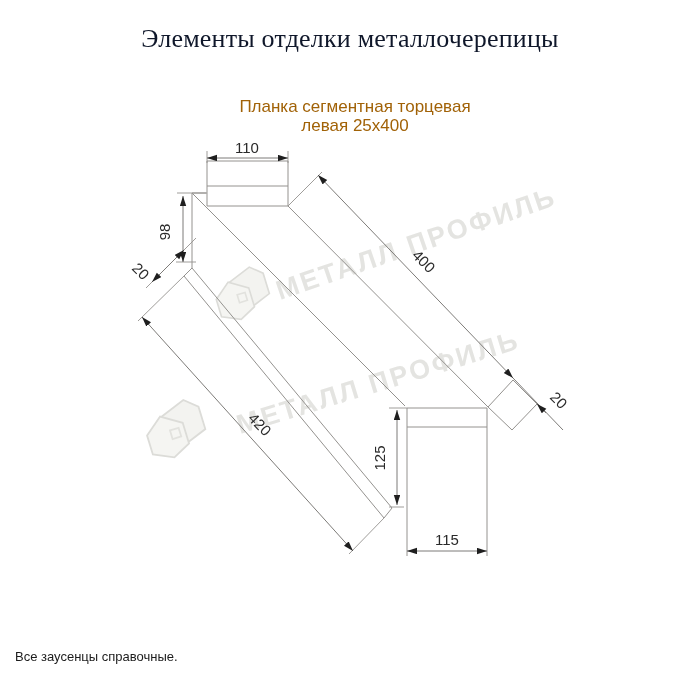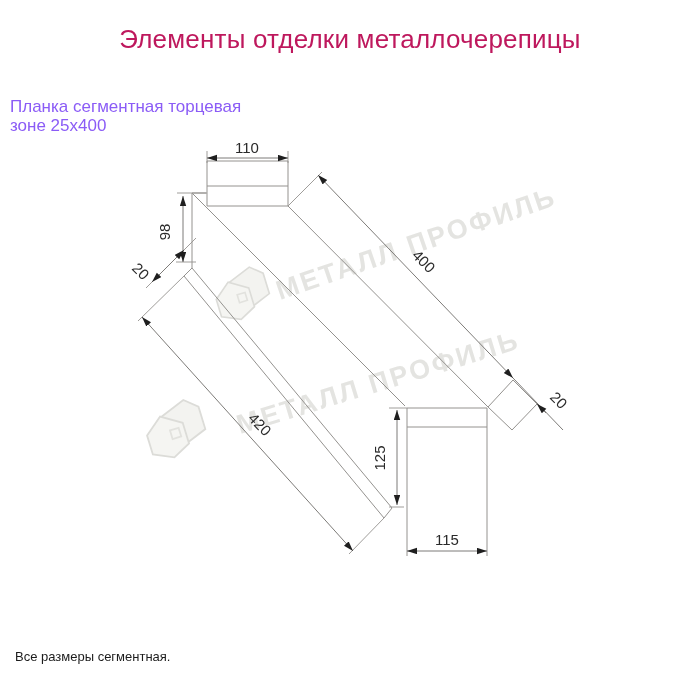--- a/index.html
+++ b/index.html
@@ -3,25 +3,25 @@
 <meta charset="utf-8">
 <style>
   html,body{margin:0;padding:0;}
   body{
     width:700px;height:700px;position:relative;overflow:hidden;
     background:#ffffff;
     font-family:"Liberation Sans","DejaVu Sans",sans-serif;
   }
   .title{
     position:absolute;top:24px;left:0;width:700px;
-    text-align:center;font-size:26px;color:#be185d;letter-spacing:0.2px;
+    text-align:center;font-size:26px;color:#0f172a;letter-spacing:0.2px;font-family:Liberation Serif, serif;
   }
   .subtitle{
     position:absolute;top:97px;left:10px;width:690px;
-    text-align:left;font-size:17px;line-height:19px;color:#8b5cf6;
+    text-align:center;font-size:17px;line-height:19px;color:#a16207;
   }
   .footer{
     position:absolute;left:15px;top:647px;width:670px;
     font-size:13px;line-height:20px;color:#1c1c1c;
   }
   svg{position:absolute;left:0;top:0;}
   .wm-text{
     font-family:"Liberation Sans","DejaVu Sans",sans-serif;
     font-weight:bold;font-size:27px;letter-spacing:2.5px;fill:#e4e4e1;
   }
@@ -33,21 +33,21 @@
   .dimline{stroke:#7d7b78;stroke-width:1;fill:none;}
   .extline{stroke:#94928f;stroke-width:0.9;fill:none;}
 </style>
 </head>
 <body>
 
 <div class="title">Элементы отделки металлочерепицы</div>
 
 <div class="subtitle">
   <div>Планка сегментная торцевая</div>
-  <div>зоне 25х400</div>
+  <div>левая 25х400</div>
 </div>
 
 <svg width="700" height="700" viewBox="0 0 700 700">
   <defs>
     <marker id="arr" orient="auto-start-reverse" markerUnits="userSpaceOnUse" markerWidth="10" markerHeight="7" refX="10" refY="3.2">
       <path d="M0,0 L10,3.2 L0,6.4 Z" fill="#1f1f1f"></path>
     </marker>
     <g id="mp-logo">
       <path d="M20,14 L52,2 L66,14 L66,40 L34,52 L20,40 Z" fill="#f3f3f0" stroke="#dcdcd8" stroke-width="2"></path>
       <path d="M2,28 L22,12 L44,26 L44,50 L24,60 L2,50 Z" fill="#f5f5f2" stroke="#dcdcd8" stroke-width="2"></path>
@@ -130,14 +130,14 @@
 
     <g>
       <path class="dimline" d="M407,551 H487" marker-start="url(#arr)" marker-end="url(#arr)"></path>
       <text class="dim-label" x="447" y="545" text-anchor="middle">115</text>
     </g>
 
   </g>
 </svg>
 
 <div class="footer">
-  <div>Все размеры сегментная.</div>
+  <div>Все заусенцы справочные.</div>
 </div>
 
 </body></html>

